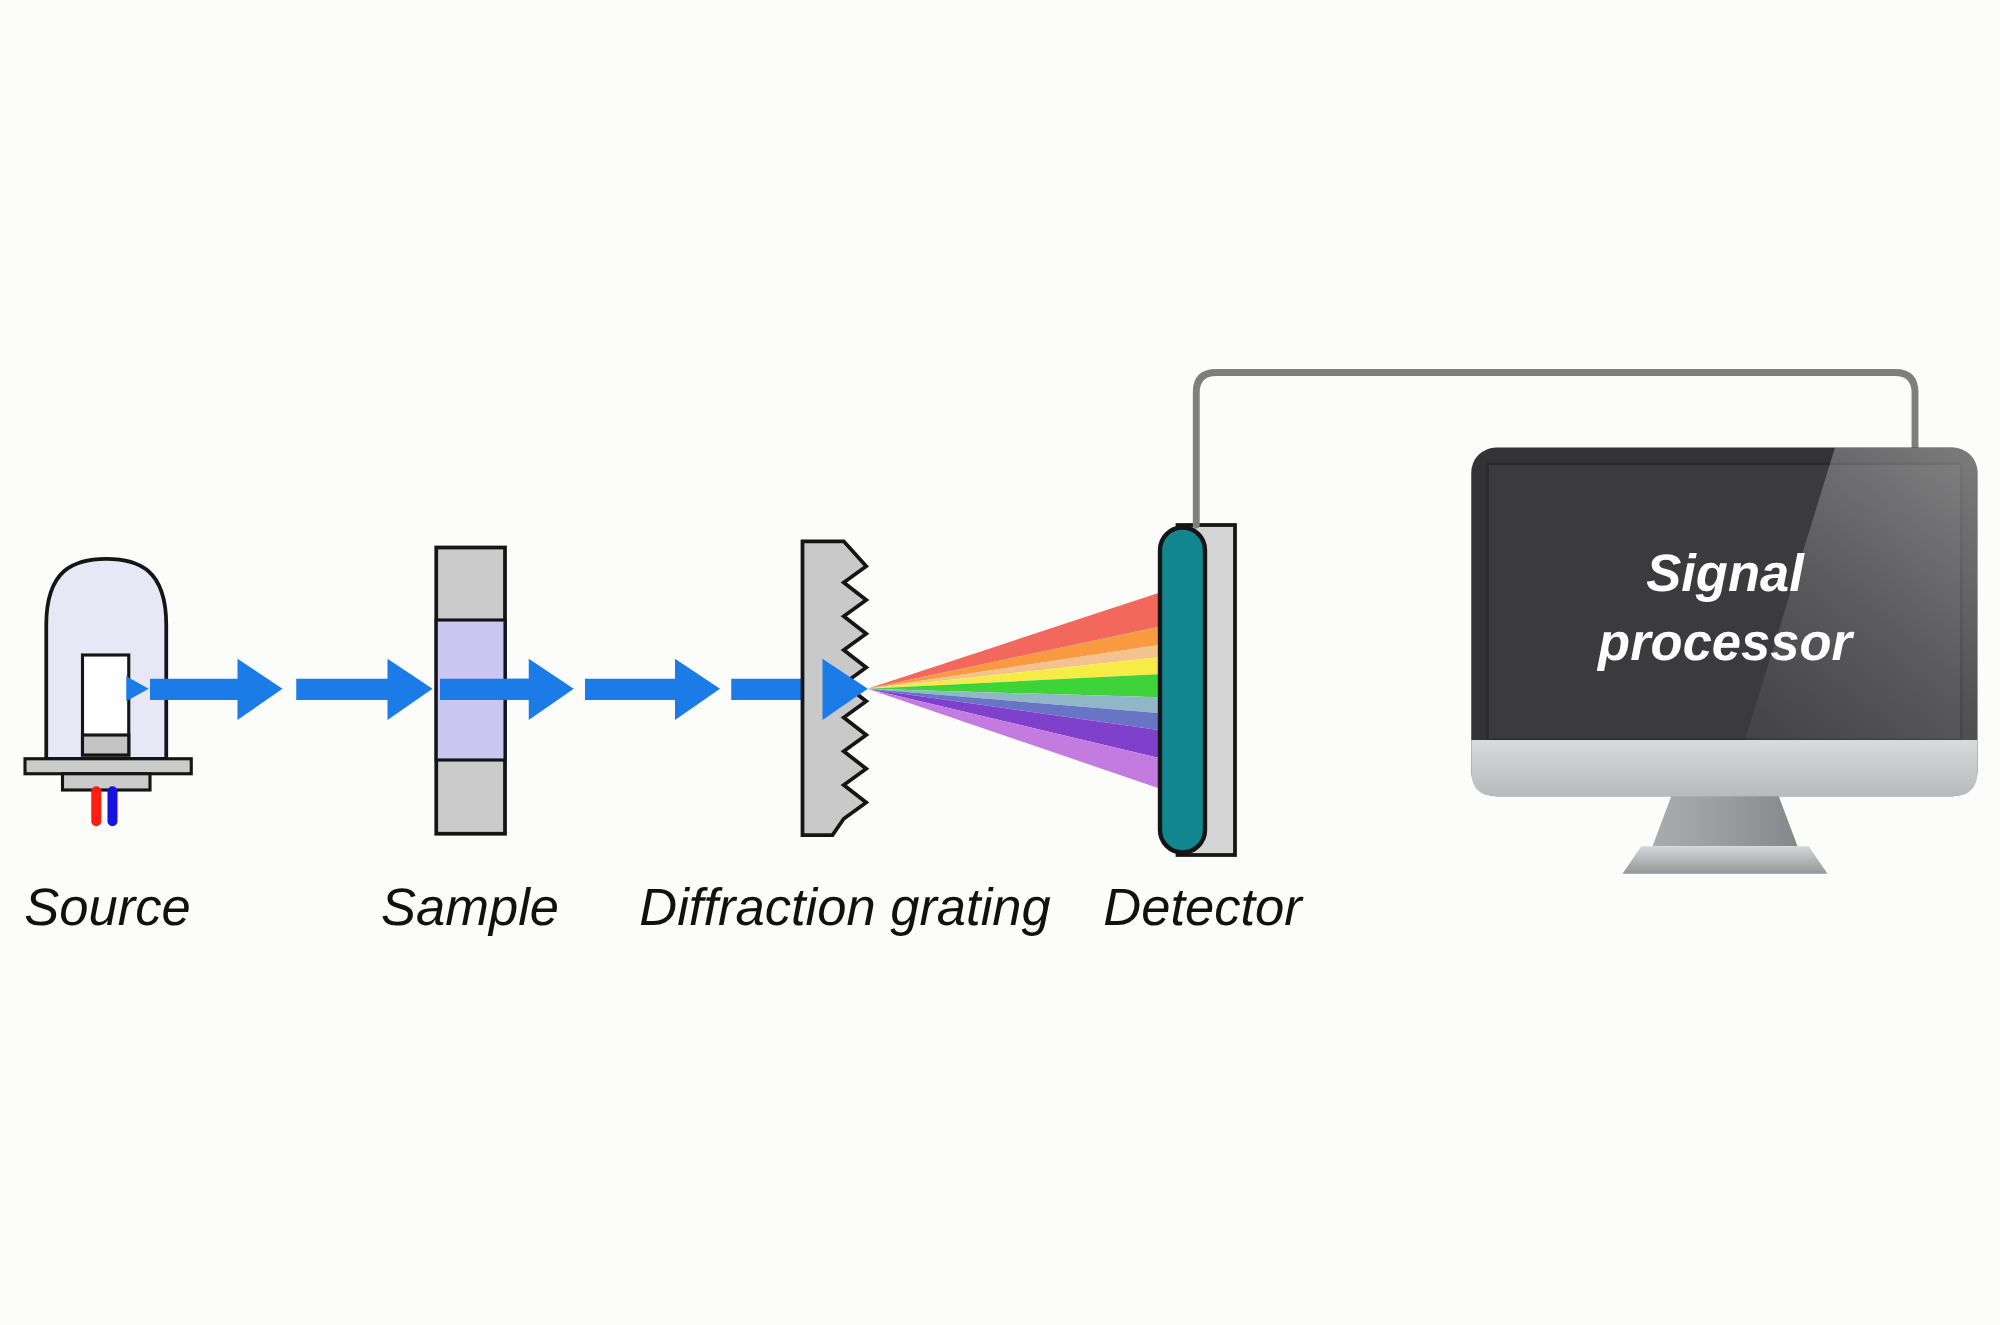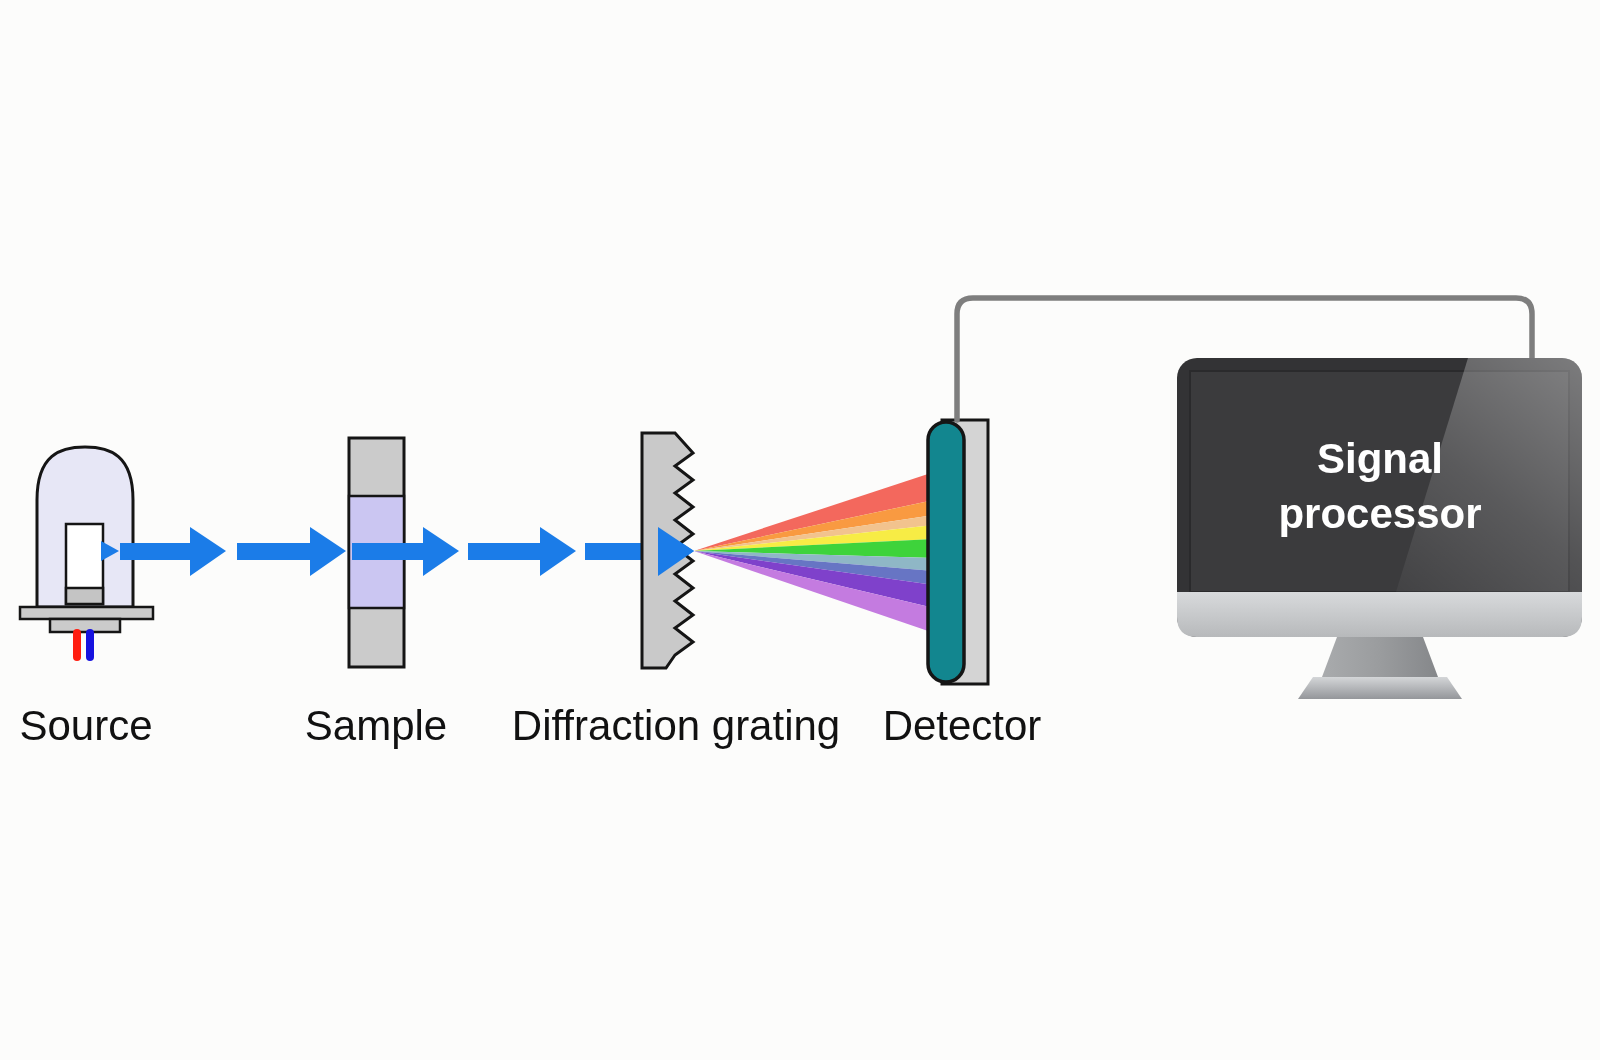--- a/index.html
+++ b/index.html
@@ -1,17 +1,17 @@
 <!DOCTYPE html>
 <html><head>
 <meta charset="utf-8">
 <style>
   html,body{margin:0;padding:0;background:#fff;}
   #stage{position:relative;width:1600px;height:1060px;overflow:hidden;
-         font-family:"Liberation Sans", sans-serif;}
+         font-family:"Liberation Sans", sans-serif;font-style:italic;}
   #stage svg{position:absolute;left:0;top:0;display:block;}
   text{font-family:"Liberation Sans", sans-serif;}
   .caption{font-size:42px;}
   .screen-label{font-size:42px;font-weight:bold;}
 </style>
 </head>
 <body>
 
 <div id="stage">
 <svg width="1600" height="1060" viewBox="0 0 1600 1060" xmlns="http://www.w3.org/2000/svg">

